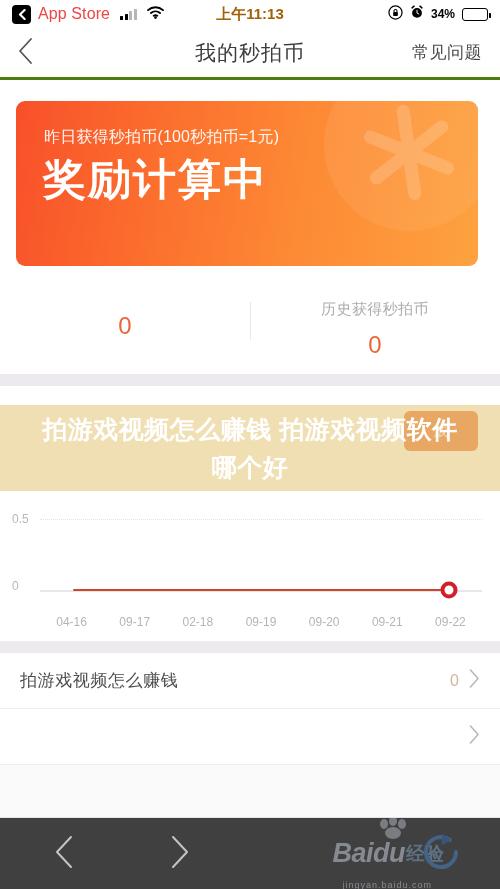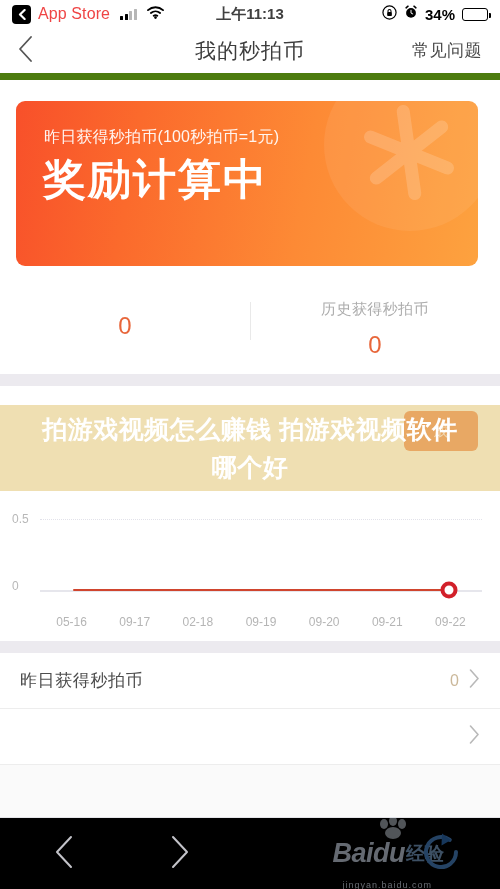--- a/index.html
+++ b/index.html
@@ -26,39 +26,39 @@
   .sb-appname{ font-size:16px; color:#ef4444; letter-spacing:.1px; }
   .sb-signal{ display:flex; align-items:flex-end; gap:1.5px; height:11px; margin-left:3px;}
   .sb-signal i{ display:block; width:3px; background:#000; border-radius:.5px; }
   .sb-signal i:nth-child(1){ height:4px; }
   .sb-signal i:nth-child(2){ height:6px; }
   .sb-signal i:nth-child(3){ height:8.5px; background:#b6b6b6;}
   .sb-signal i:nth-child(4){ height:11px; background:#b6b6b6;}
   .sb-wifi{ margin-left:3px; }
   .sb-center{
     position:absolute; left:0; right:0; text-align:center;
-    font-size:15px; font-weight:bold; color:#404040; pointer-events:none;
+    font-size:15px; font-weight:bold; color:#a16207; pointer-events:none;
   }
   .sb-right{ display:flex; align-items:center; gap:7px; justify-content:flex-end; flex:1; }
-  .sb-pct{ font-size:15px; font-weight:bold;text-align:right; }
+  .sb-pct{ font-size:12px; font-weight:bold;text-align:right; }
   .battery{
     width:26px; height:13px; border:1.6px solid #000; border-radius:3px;
     position:relative; padding:1.3px;
   }
   .battery::after{
     content:""; position:absolute; right:-4px; top:4px;
     width:2.2px; height:5px; background:#000; border-radius:0 1px 1px 0;
   }
   .battery .fill{ height:100%; background:#000; border-radius:1px; }
 
   
   .navbar{
     position:absolute; left:0; top:28px; width:500px; height:52px;
     background:#ffffff; display:flex; align-items:center;
-    padding:0 18px; border-bottom:7px solid #4d7c0f;
+    padding:0 18px; border-bottom:3px solid #4d7c0f;
   }
   .nav-back{ width:40px; display:flex; align-items:center; }
   .nav-title{
     position:absolute; left:0; right:0; text-align:center;
     font-size:21px; color:#3d3d3d; pointer-events:none; letter-spacing:1px;
   }
   .nav-action{
     margin-left:auto; font-size:17px; color:#4a4a4a; letter-spacing:.5px; z-index:2;
   }
 
@@ -161,21 +161,21 @@
     padding:0 20px; border-bottom:1px solid #ededed;
   }
   .row-label{ font-size:17px; color:#4d4d4d; letter-spacing:.6px; }
   .row-right{ margin-left:auto; display:flex; align-items:center; gap:10px; }
   .row-value{ font-size:16px; color:#cbb89a; }
   .chev{ color:#b9b9b9; }
 
   
   .toolbar{
     position:absolute; left:0; bottom:0; width:500px; height:72px;
-    background:#000000; border-top:1px solid #e4e4e8;
+    background:#404040; border-top:1px solid #e4e4e8;
     display:flex; align-items:center; padding:0 30px;
   }
   .tb-btn{ width:68px; display:flex; align-items:center; justify-content:center; }
   .watermark{
     margin-left:auto; position:relative; display:flex; align-items:center;
     opacity:.5; padding-right:6px;
   }
   .wm-paw{
     position:absolute; left:44px; top:-12px; width:34px; height:22px; opacity:.75;
   }
@@ -289,34 +289,34 @@
         <div class="gridline" style="top:113px"></div>
         <span class="ylabel" style="top:113px">0.5</span>
 
         <div class="axis-base" style="top:184px"></div>
         <span class="ylabel" style="top:180px">0</span>
 
         <div class="series-line" style="left:73px; right:51px; top:183px"></div>
         <div class="series-dot" style="left:449px; top:184px"></div>
       </div>
       <div class="xlabels">
-        <span class="xlabel">05-16</span>
+        <span class="xlabel">04-16</span>
         <span class="xlabel">09-17</span>
         <span class="xlabel">02-18</span>
         <span class="xlabel">09-19</span>
         <span class="xlabel">09-20</span>
         <span class="xlabel">09-21</span>
         <span class="xlabel">09-22</span>
       </div>
     </div>
 
     <div class="list-gap"></div>
 
     <div class="row">
-      <span class="row-label">昨日获得秒拍币</span>
+      <span class="row-label">拍游戏视频怎么赚钱</span>
       <span class="row-right">
         <span class="row-value">0</span>
         <span class="chev">
           <svg width="11" height="19" viewBox="0 0 11 19" aria-hidden="true">
             <path d="M1.5 1 9 9.5 1.5 18" stroke="#b9b9b9" stroke-width="1.6" fill="none" stroke-linecap="round" stroke-linejoin="round"></path>
           </svg>
         </span>
       </span>
     </div>
 

